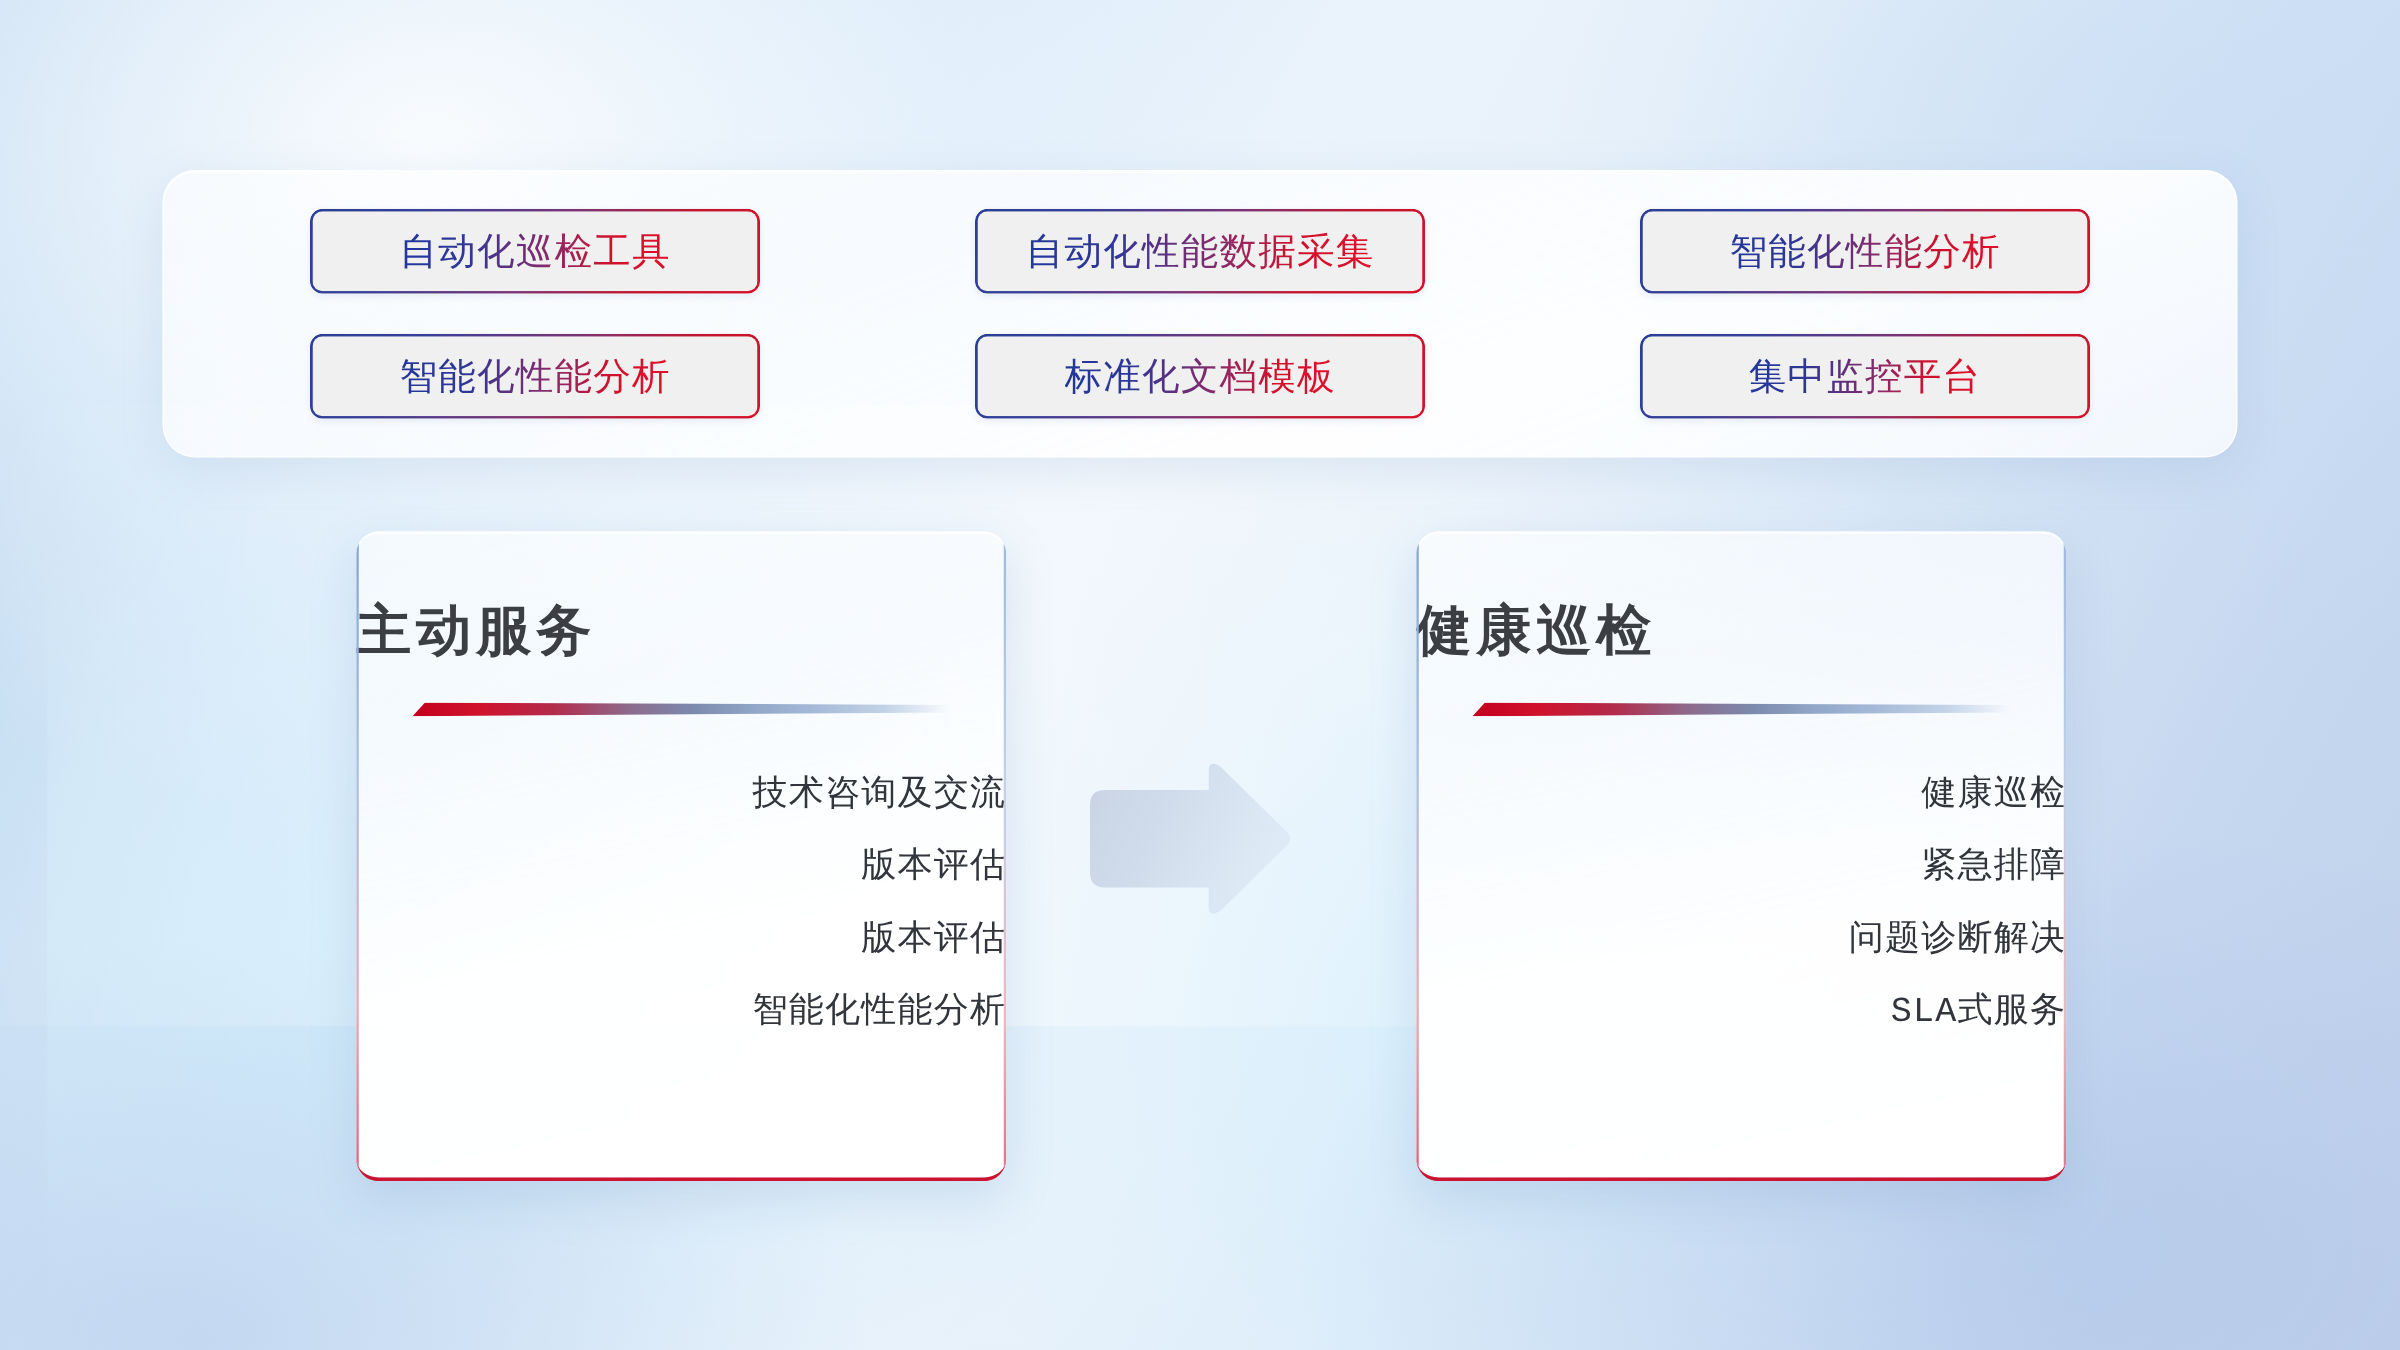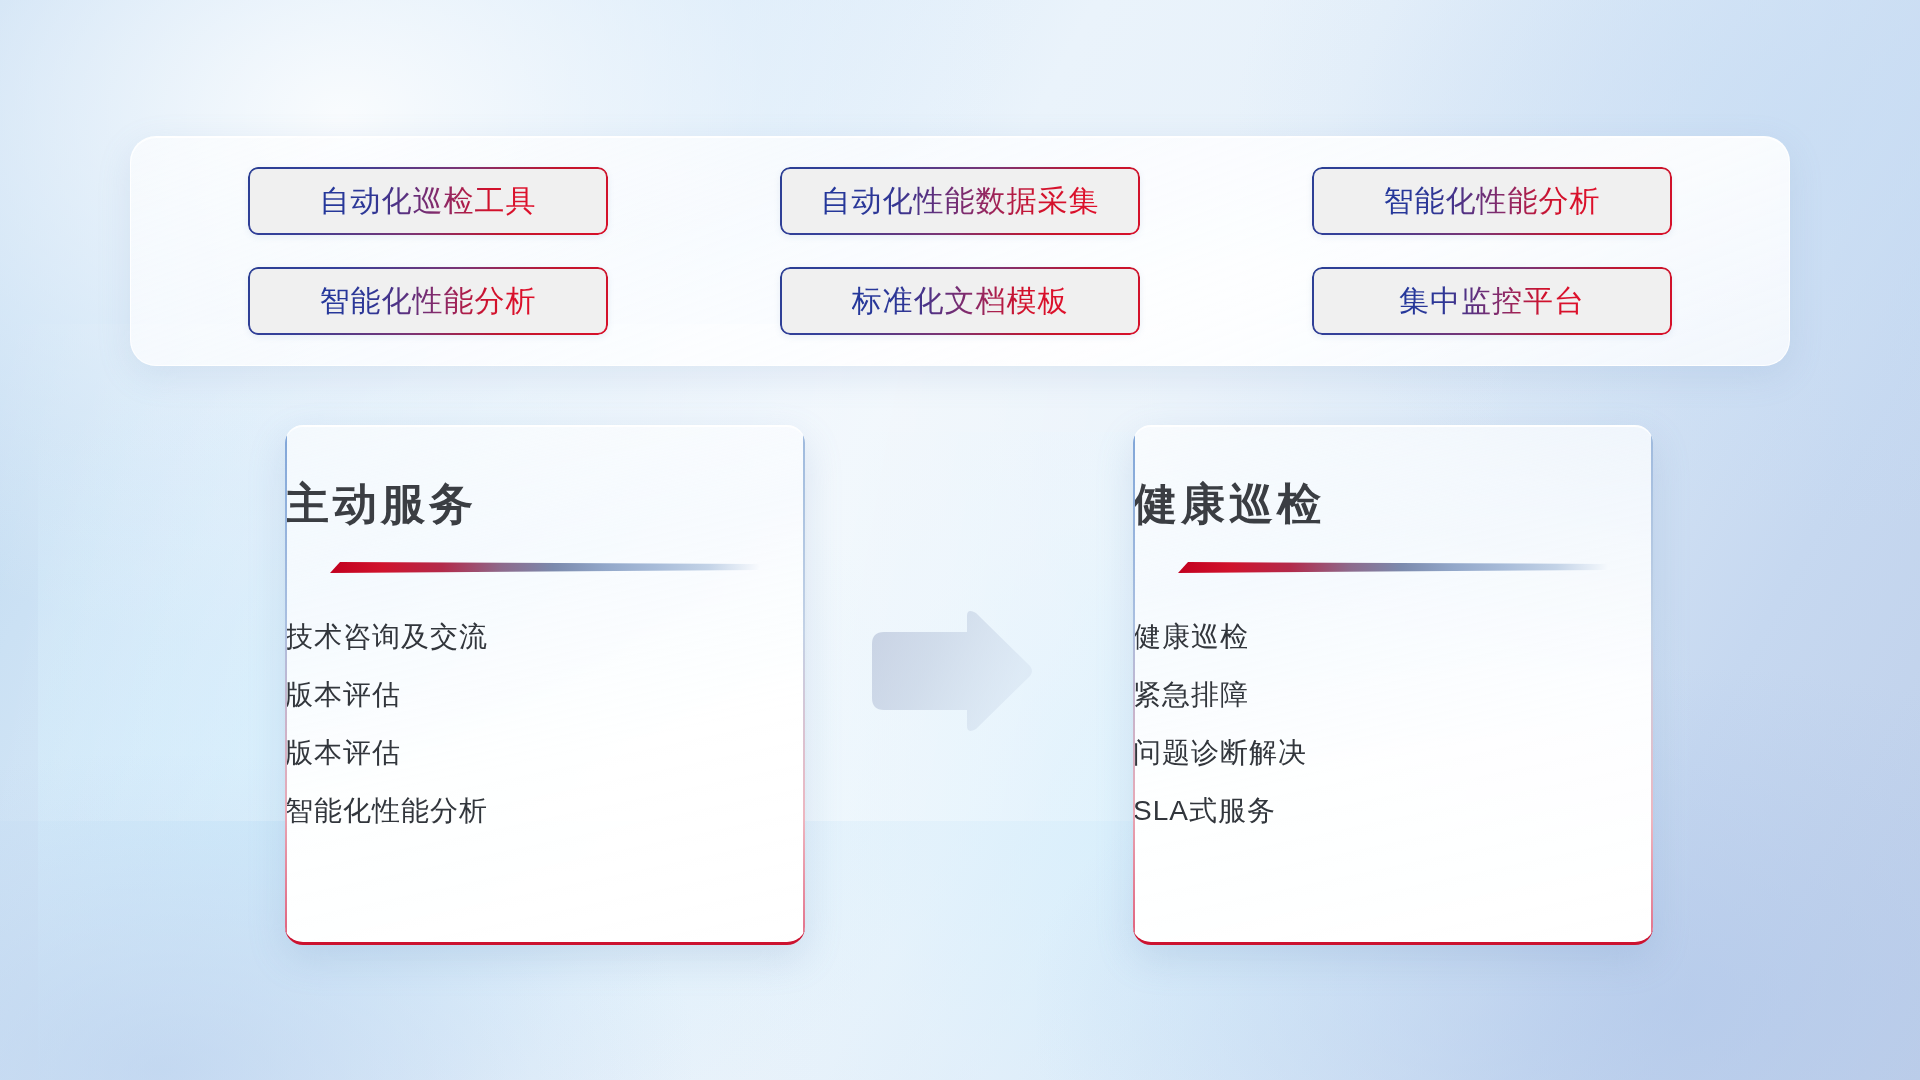--- a/index.html
+++ b/index.html
@@ -140,26 +140,27 @@
       #8d6a8c 40%,
       #7b8aad 52%,
       #92a7c9 64%,
       #a8bcd9 76%,
       #c3d3e7 88%,
       rgba(210,224,240,0) 100%);
   }
   .card-list{ margin-top:34px; }
   .card-list li{
     list-style:none;
-    text-align:left;
+    text-align:right;
     font-size:28px;
     color:#32363c;
     line-height:1;
     padding:15px 0;
     letter-spacing:1px;
+    font-family:Liberation Mono, monospace;
   }
 
   
   #flow-arrow{
     position:absolute; left:868px; top:608px; width:166px; height:128px;
     z-index:3;
   }
 </style>
 </head>
 <body>

